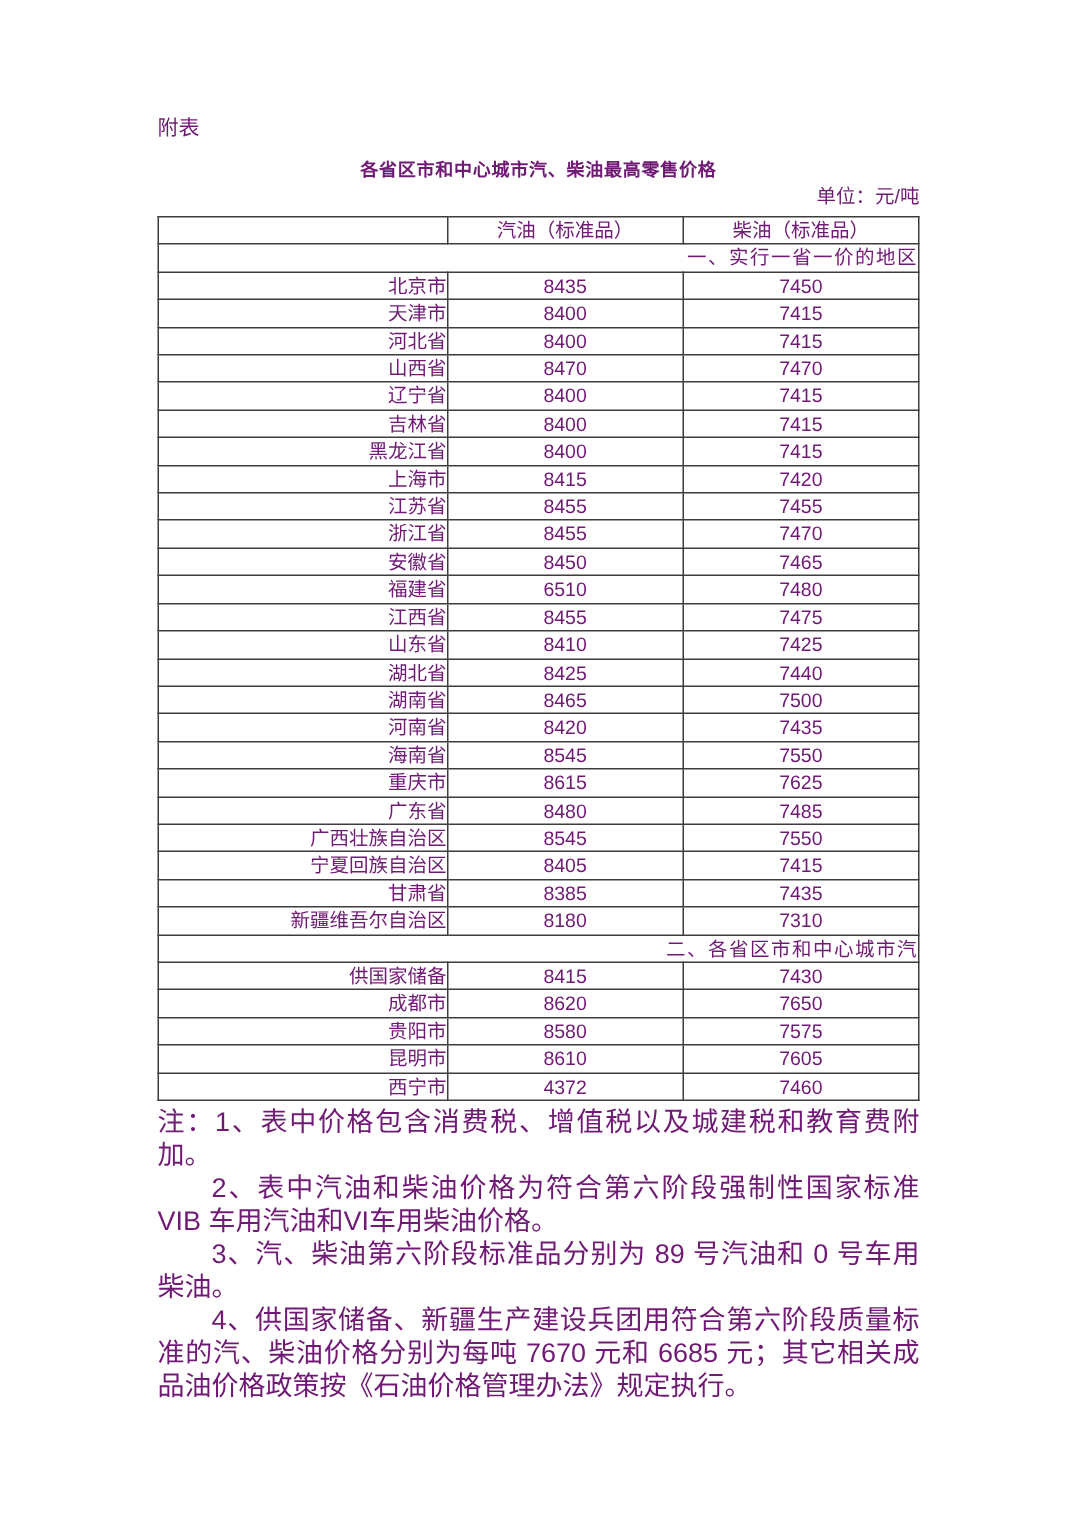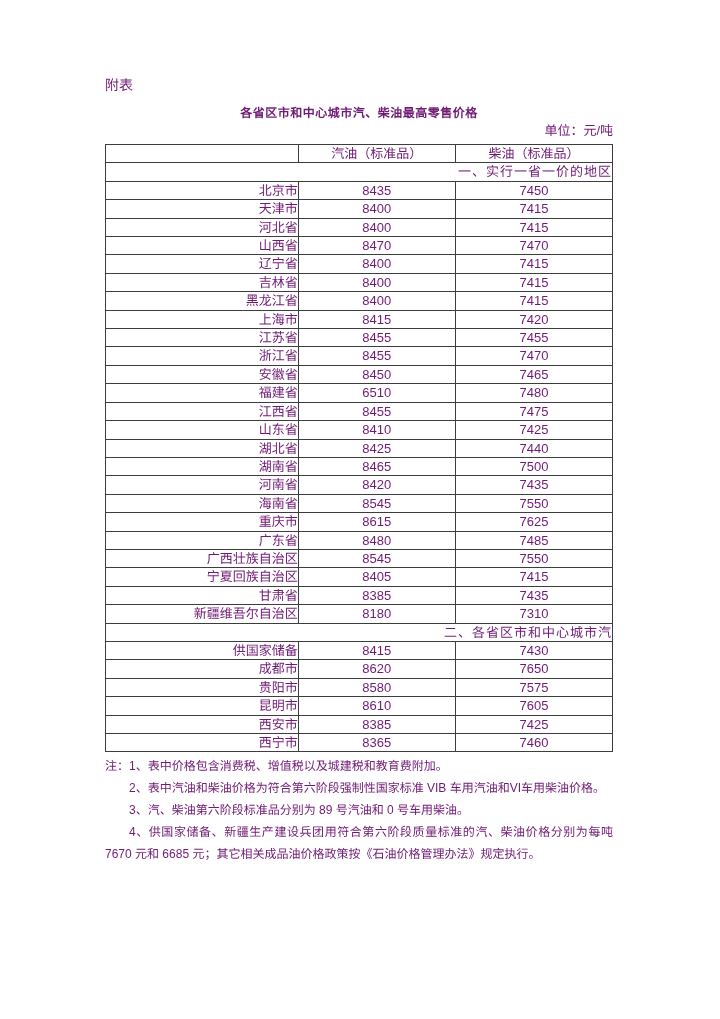--- a/index.html
+++ b/index.html
@@ -59,21 +59,21 @@
     padding-left: 40px;
   }
   td.num-cell { text-align: center; margin-top: 12px; }
   td.section-cell {
     text-align: right;
     padding-left: 4px;
     letter-spacing: 1px;
   }
   .notes {
     margin-top: 3px;
-    font-size: 12px;
+    font-size: 18px;
   }
   .notes p {
     margin: 0;
     line-height: 22px;
     text-align: justify;
   }
   .notes p.indent { text-indent: 2em; }
 </style>
 </head>
 <body>
@@ -240,27 +240,22 @@
           <td class="region-cell">贵阳市</td>
           <td class="num-cell">8580</td>
           <td class="num-cell">7575</td>
         </tr>
         <tr>
           <td class="region-cell">昆明市</td>
           <td class="num-cell">8610</td>
           <td class="num-cell">7605</td>
         </tr>
         <tr>
-          <td class="region-cell">西安市</td>
-          <td class="num-cell">8385</td>
-          <td class="num-cell">7425</td>
-        </tr>
-        <tr>
           <td class="region-cell">西宁市</td>
-          <td class="num-cell">8365</td>
+          <td class="num-cell">4372</td>
           <td class="num-cell">7460</td>
         </tr>
       </tbody>
   </table>
 
   <div class="notes">
     <p>注：1、表中价格包含消费税、增值税以及城建税和教育费附加。</p>
     <p class="indent">2、表中汽油和柴油价格为符合第六阶段强制性国家标准 VIB 车用汽油和VI车用柴油价格。</p>
     <p class="indent">3、汽、柴油第六阶段标准品分别为 89 号汽油和 0 号车用柴油。</p>
     <p class="indent">4、供国家储备、新疆生产建设兵团用符合第六阶段质量标准的汽、柴油价格分别为每吨 7670 元和 6685 元；其它相关成品油价格政策按《石油价格管理办法》规定执行。</p>

